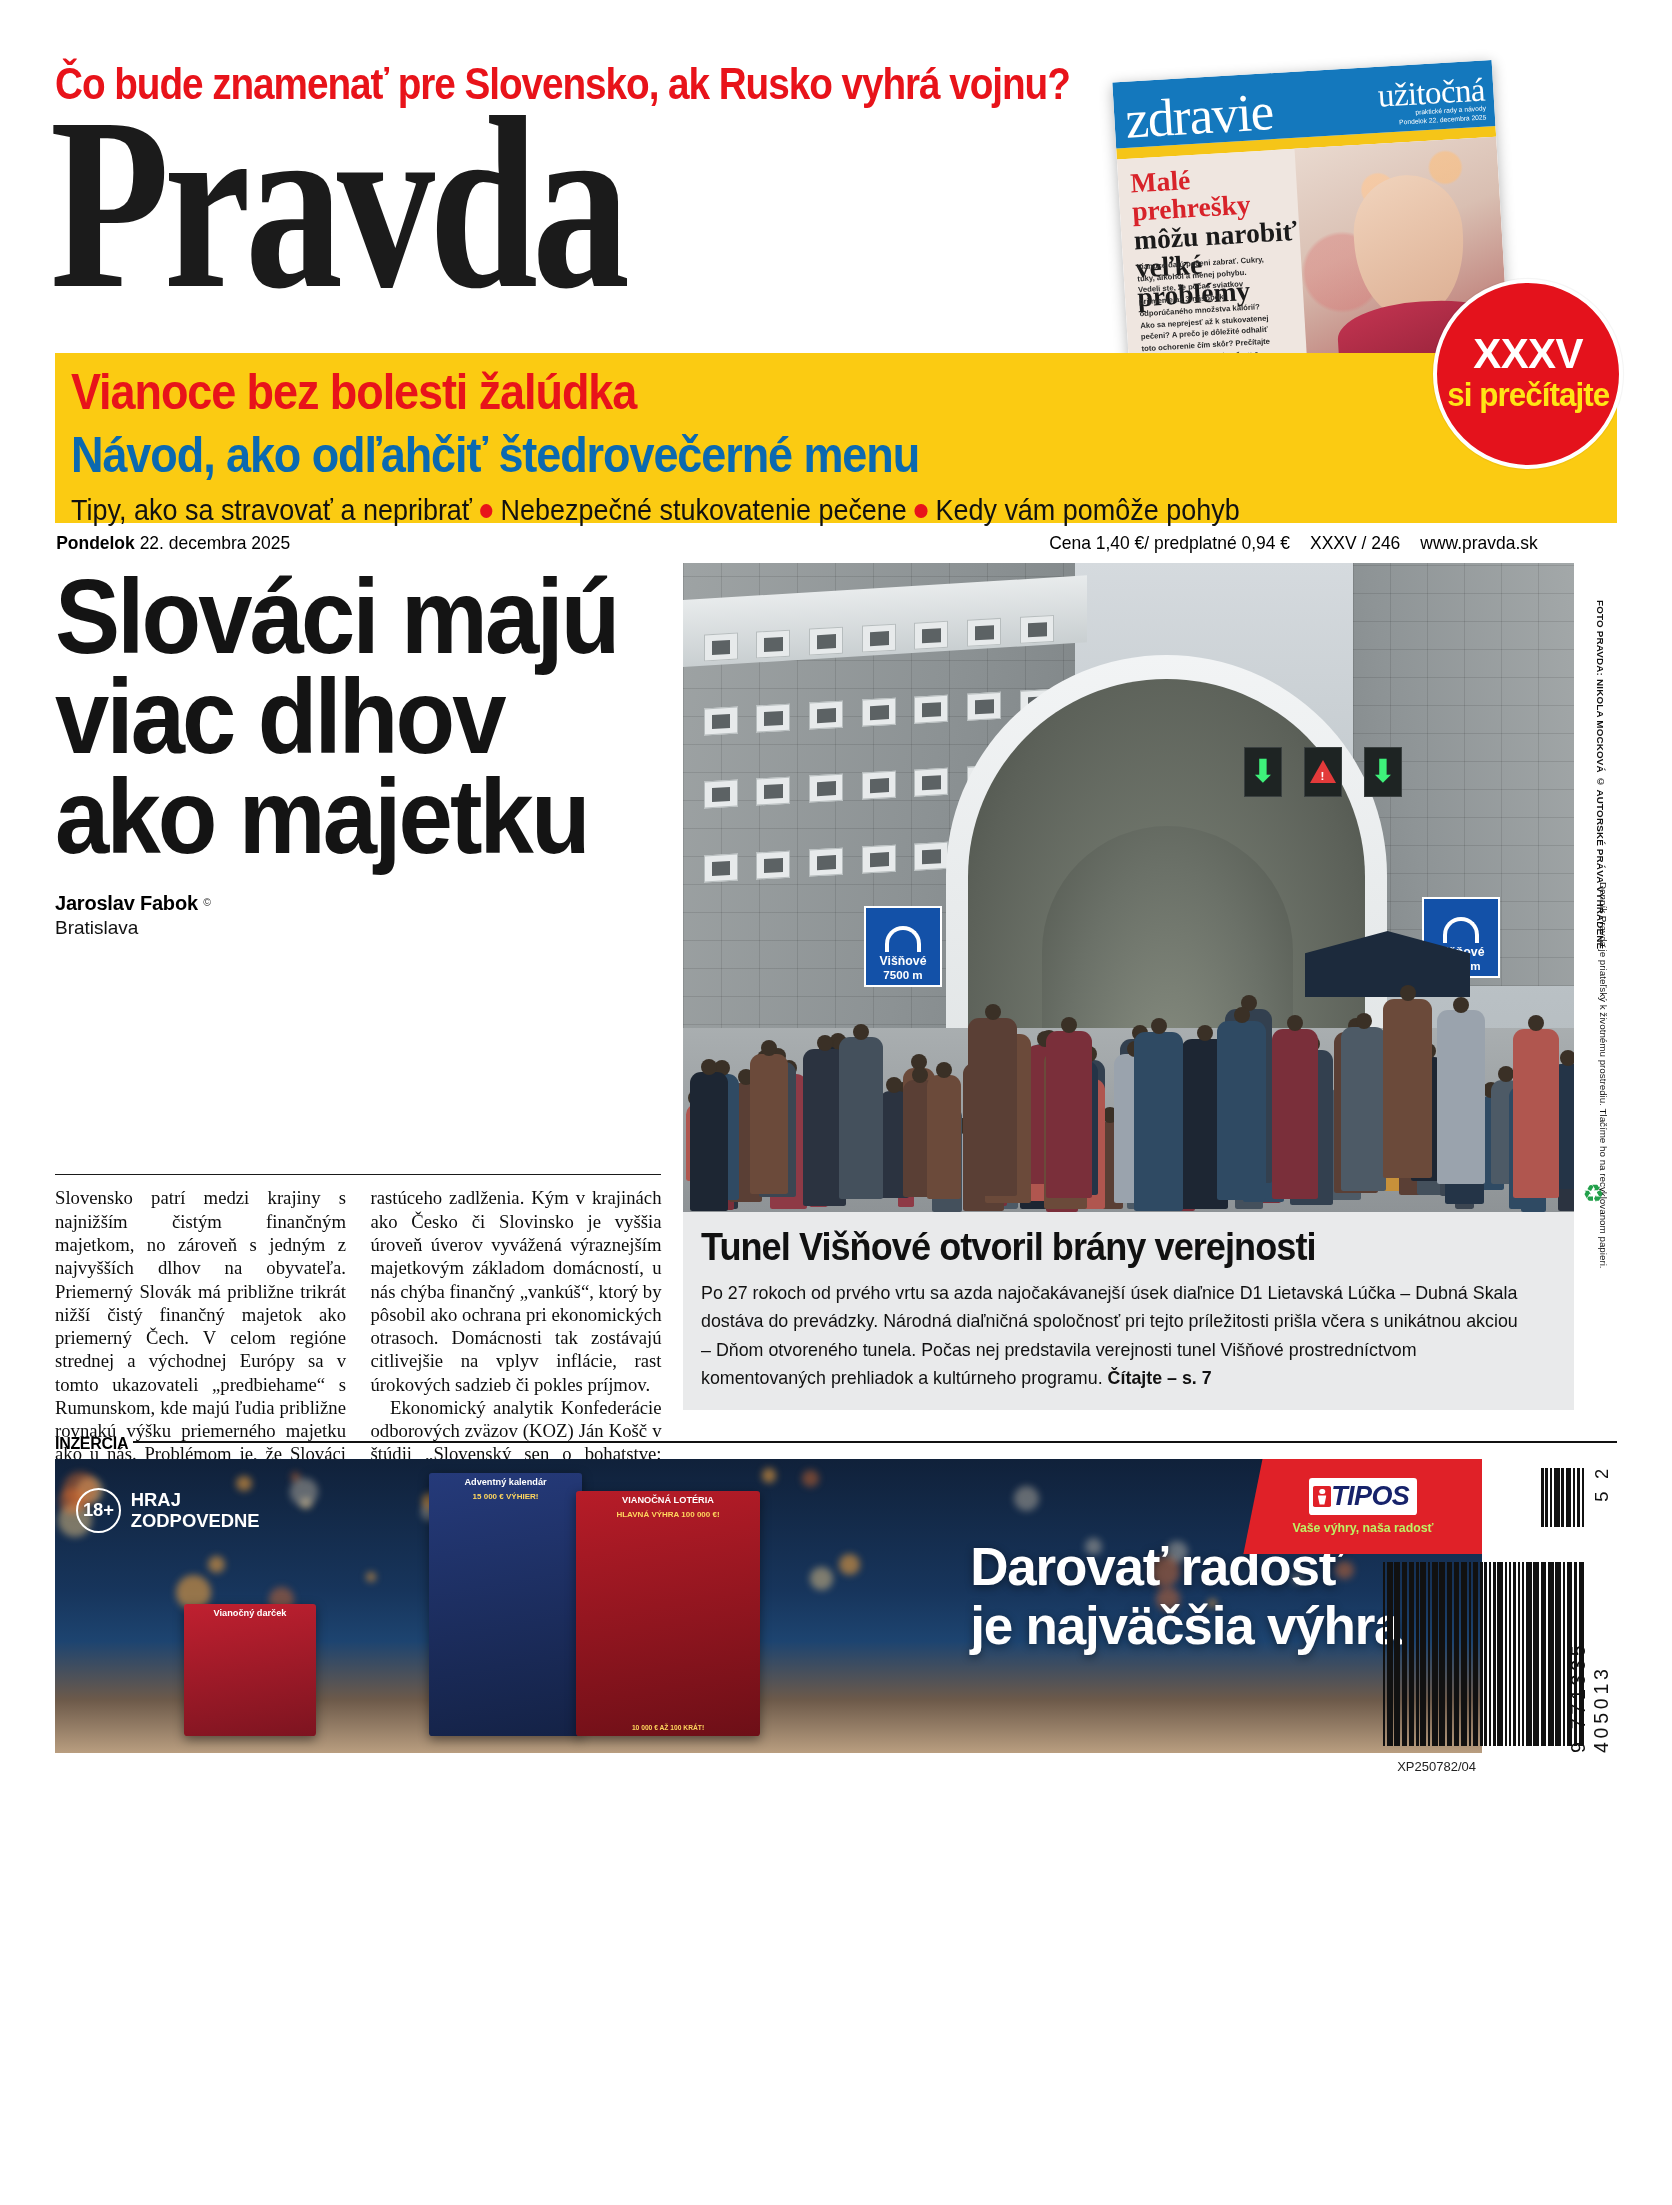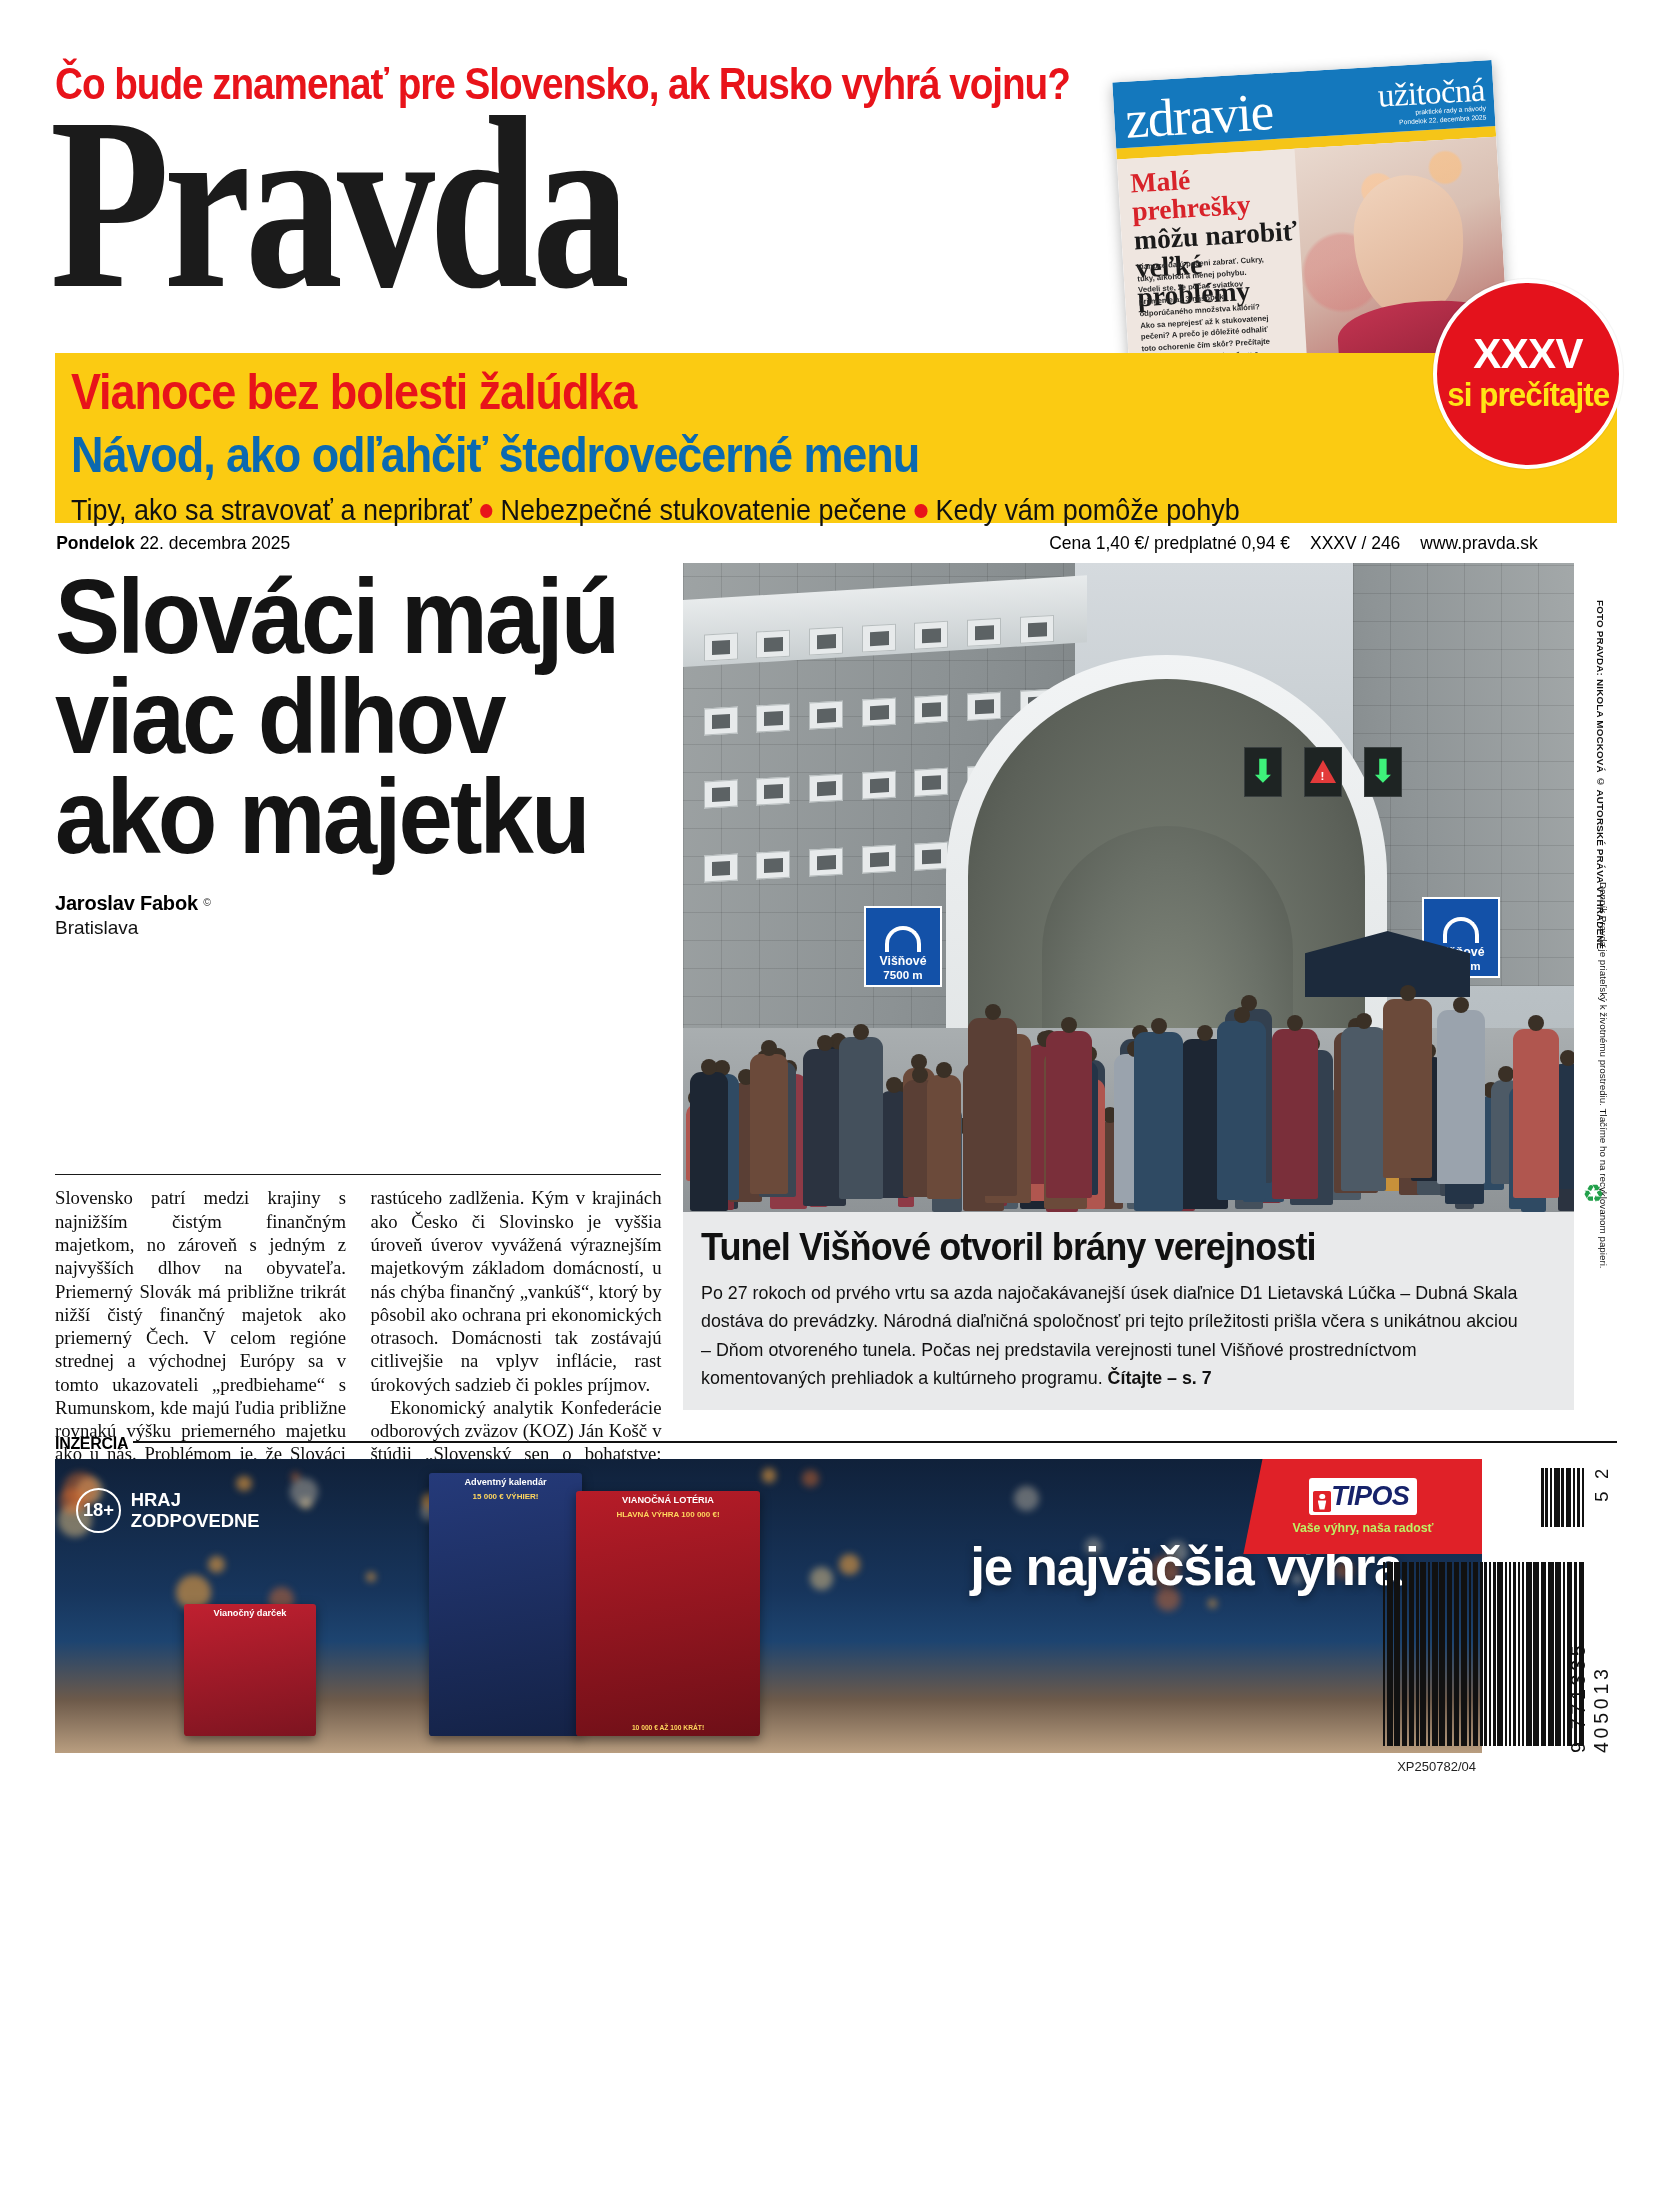--- a/index.html
+++ b/index.html
@@ -327,21 +327,21 @@
     color: #fff; font-weight: 700; font-size: 53px; line-height: 1.12;
     letter-spacing: -1.2px; text-shadow: 0 1.8px 8.6px rgba(0,0,0,.45);
   }
   .tipos {
     position: absolute; right: 0; top: 0; width: 239px; height: 95px;
     background: #e02128; clip-path: polygon(8% 0, 100% 0, 100% 100%, 0 100%);
     display: flex; flex-direction: column; align-items: center; justify-content: center;
   }
   .tipos-logo {
     background:#fff; border-radius: 3.1px; padding: 3.1px 7.4px 3.1px 3.7px;
-    display: flex; align-items: flex-end; gap: 0;
+    display: flex; align-items: center; gap: 0;
   }
   .tipos-mark {
     width: 18.4px; height: 21px; background: #e02128; border-radius: 1.8px;
     position: relative;
   }
   .tipos-mark::before {
     content:''; position:absolute; left:50%; transform: translateX(-50%);
     top: 2.5px; width: 5.5px; height: 5.5px; border-radius: 50%; background:#fff;
   }
   .tipos-mark::after {
@@ -719,20 +719,21 @@
               <div class="tk-head">Adventný kalendár</div>
               <div style="color: rgb(255, 215, 94); font-size: 8px; font-weight: 700; text-align: center; margin-top: 4.9px; padding: 0px 3.7px;">15 000 € VÝHIER!</div>
             </div>
             <div class="tk" style="left: 392px; bottom: 0px; width: 184px; height: 245px; background: linear-gradient(170deg, rgb(183, 28, 40), rgb(109, 15, 23));">
               <div class="tk-head">VIANOČNÁ LOTÉRIA</div>
               <div style="color: rgb(255, 215, 94); font-size: 8px; font-weight: 700; text-align: center; margin-top: 4.9px; padding: 0px 3.7px;">HLAVNÁ VÝHRA 100 000 €!</div>
               <div style="position: absolute; bottom: 4.9px; left: 0px; right: 0px; color: rgb(255, 215, 94); font-size: 6.7px; font-weight: 700; text-align: center;">10 000 € AŽ 100 KRÁT!</div>
             </div>
           </div>
         <div class="ad-slogan">
+          <div>Darovať radosť</div>
           <div>je najväčšia výhra</div>
         </div>
         <div class="tipos">
           <div class="tipos-logo">
             <span class="tipos-mark"></span>
             <span class="tipos-word">TIPOS</span>
           </div>
           <div class="tipos-claim">Vaše výhry, naša radosť</div>
         </div>
       </div>

